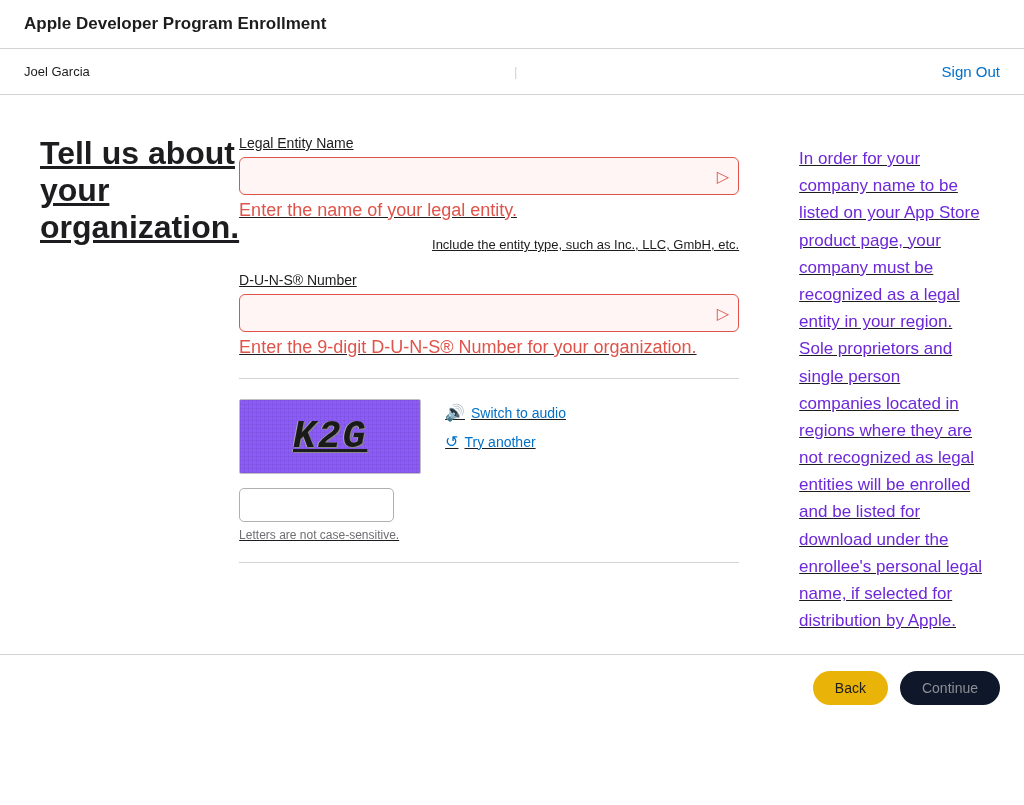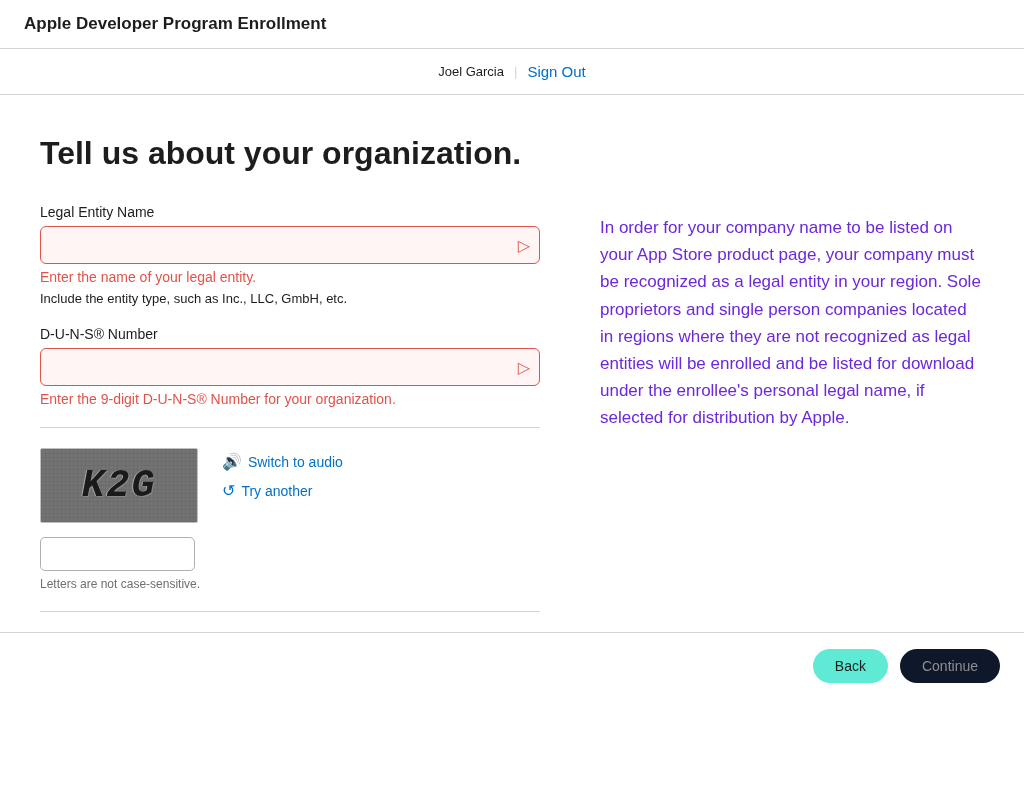--- a/index.html
+++ b/index.html
@@ -29,21 +29,21 @@
 
     .header-title {
       font-size: 17px;
       font-weight: 600;
       color: #1d1d1f;
     }
 
     
     .user-bar {
       display: flex;
-      justify-content: center;
+      justify-content: space-between;
       align-items: center;
       padding: 14px 24px;
       border-bottom: 1px solid #d2d2d7;
       gap: 10px;
     }
 
     .user-name {
       font-size: 13px;
       color: #1d1d1f;
     }
@@ -57,21 +57,22 @@
       font-size: 15px;
       color: #0070c9;
       cursor: pointer;
       text-decoration: none;
     }
 
     
     .main-content {
       padding: 40px 40px 20px 40px;
       display: flex;
-      flex-direction: column;
+      flex-direction: row;
+      text-decoration: underline;
     }
 
     .page-heading {
       font-size: 32px;
       font-weight: 700;
       color: #1d1d1f;
       margin-bottom: 32px;
     }
 
     
@@ -124,51 +125,52 @@
       right: 10px;
       top: 50%;
       transform: translateY(-50%);
       color: #e0534a;
       font-size: 16px;
       pointer-events: none;
     }
 
     .error-text {
       color: #e0534a;
-      font-size: 14px;
+      font-size: 18px;
       margin-top: 5px;
     }
 
     .helper-text {
       font-size: 13px;
       color: #1d1d1f;
-      margin-top: 6px;
+      margin-top: 16px;
+      text-align: right;
     }
 
     
     .captcha-section {
       margin-top: 0;
     }
 
     .captcha-label {
       font-size: 13px;
       color: #1d1d1f;
       margin-bottom: 12px;
     }
 
     .captcha-row {
       display: flex;
       gap: 24px;
       align-items: flex-start;
     }
 
     .captcha-image {
-      width: 158px;
+      width: 182px;
       height: 75px;
-      background: #737373;
+      background: #8b5cf6;
       border: 1px solid #c0c0c0;
       border-radius: 2px;
       position: relative;
       overflow: hidden;
       display: flex;
       align-items: center;
       justify-content: center;
     }
 
     .captcha-text-visual {
@@ -249,21 +251,21 @@
 
     .bottom-nav {
       display: flex;
       justify-content: flex-end;
       padding: 16px 24px;
       gap: 12px;
       border-top: 1px solid #d2d2d7;
     }
 
     .btn-back {
-      background: #5eead4;
+      background: #eab308;
       border: none;
       border-radius: 20px;
       padding: 9px 22px;
       font-size: 14px;
       font-weight: 500;
       color: #1d1d1f;
       cursor: pointer;
       font-family: inherit;
     }
 

